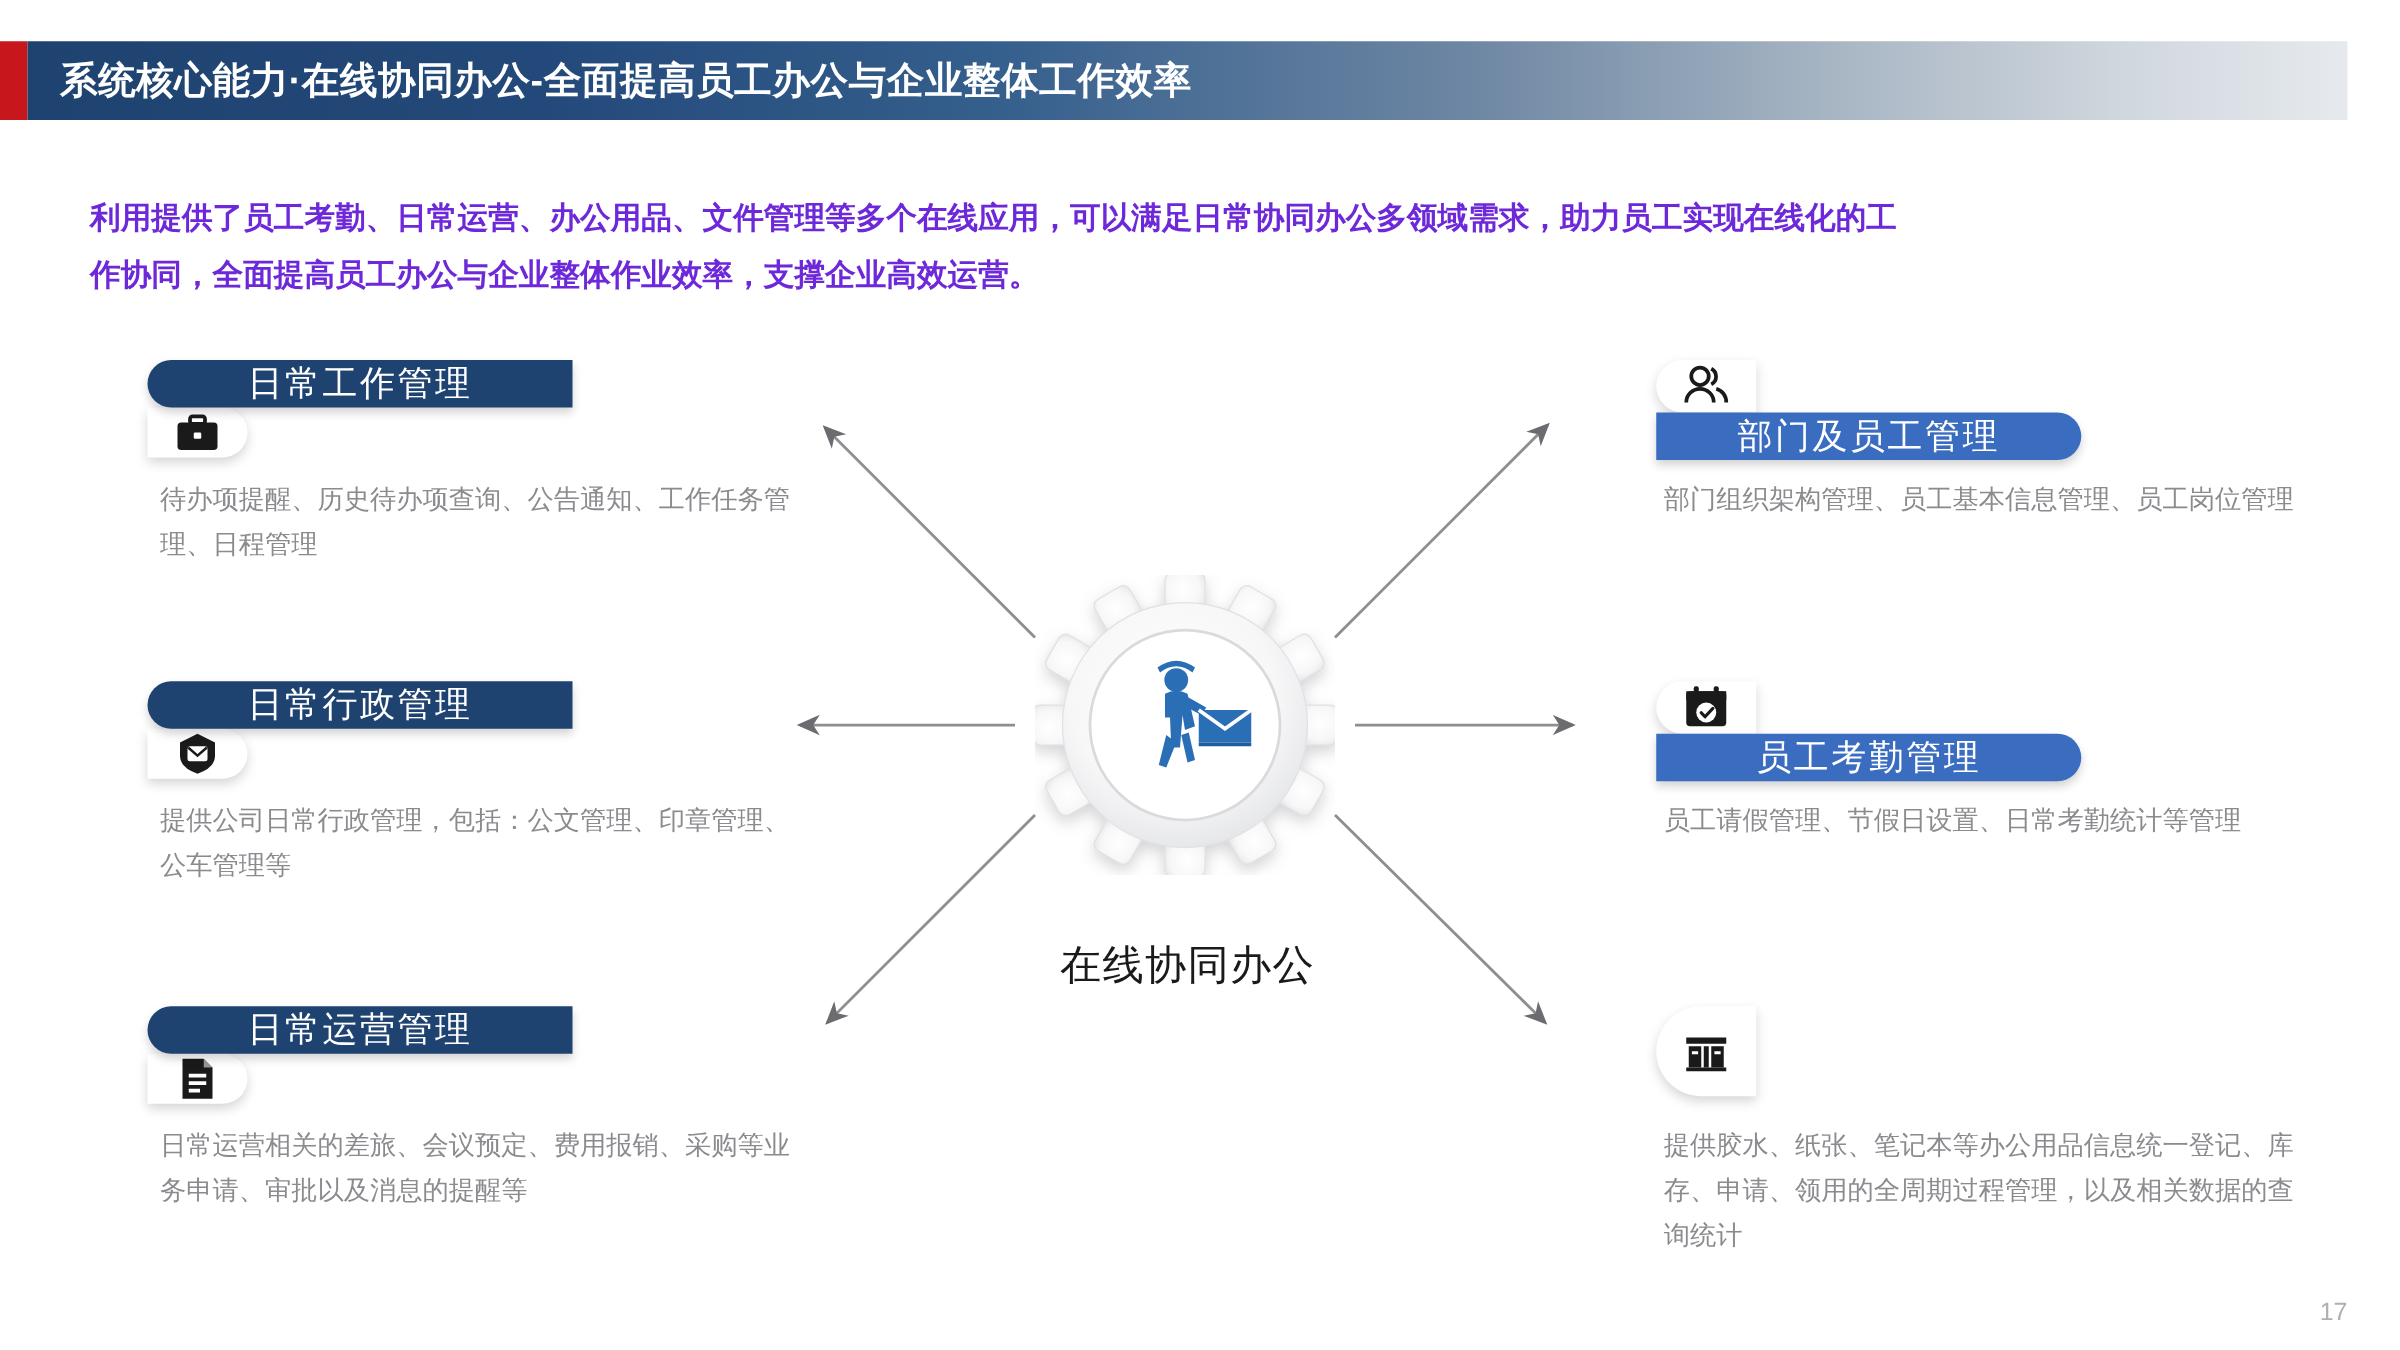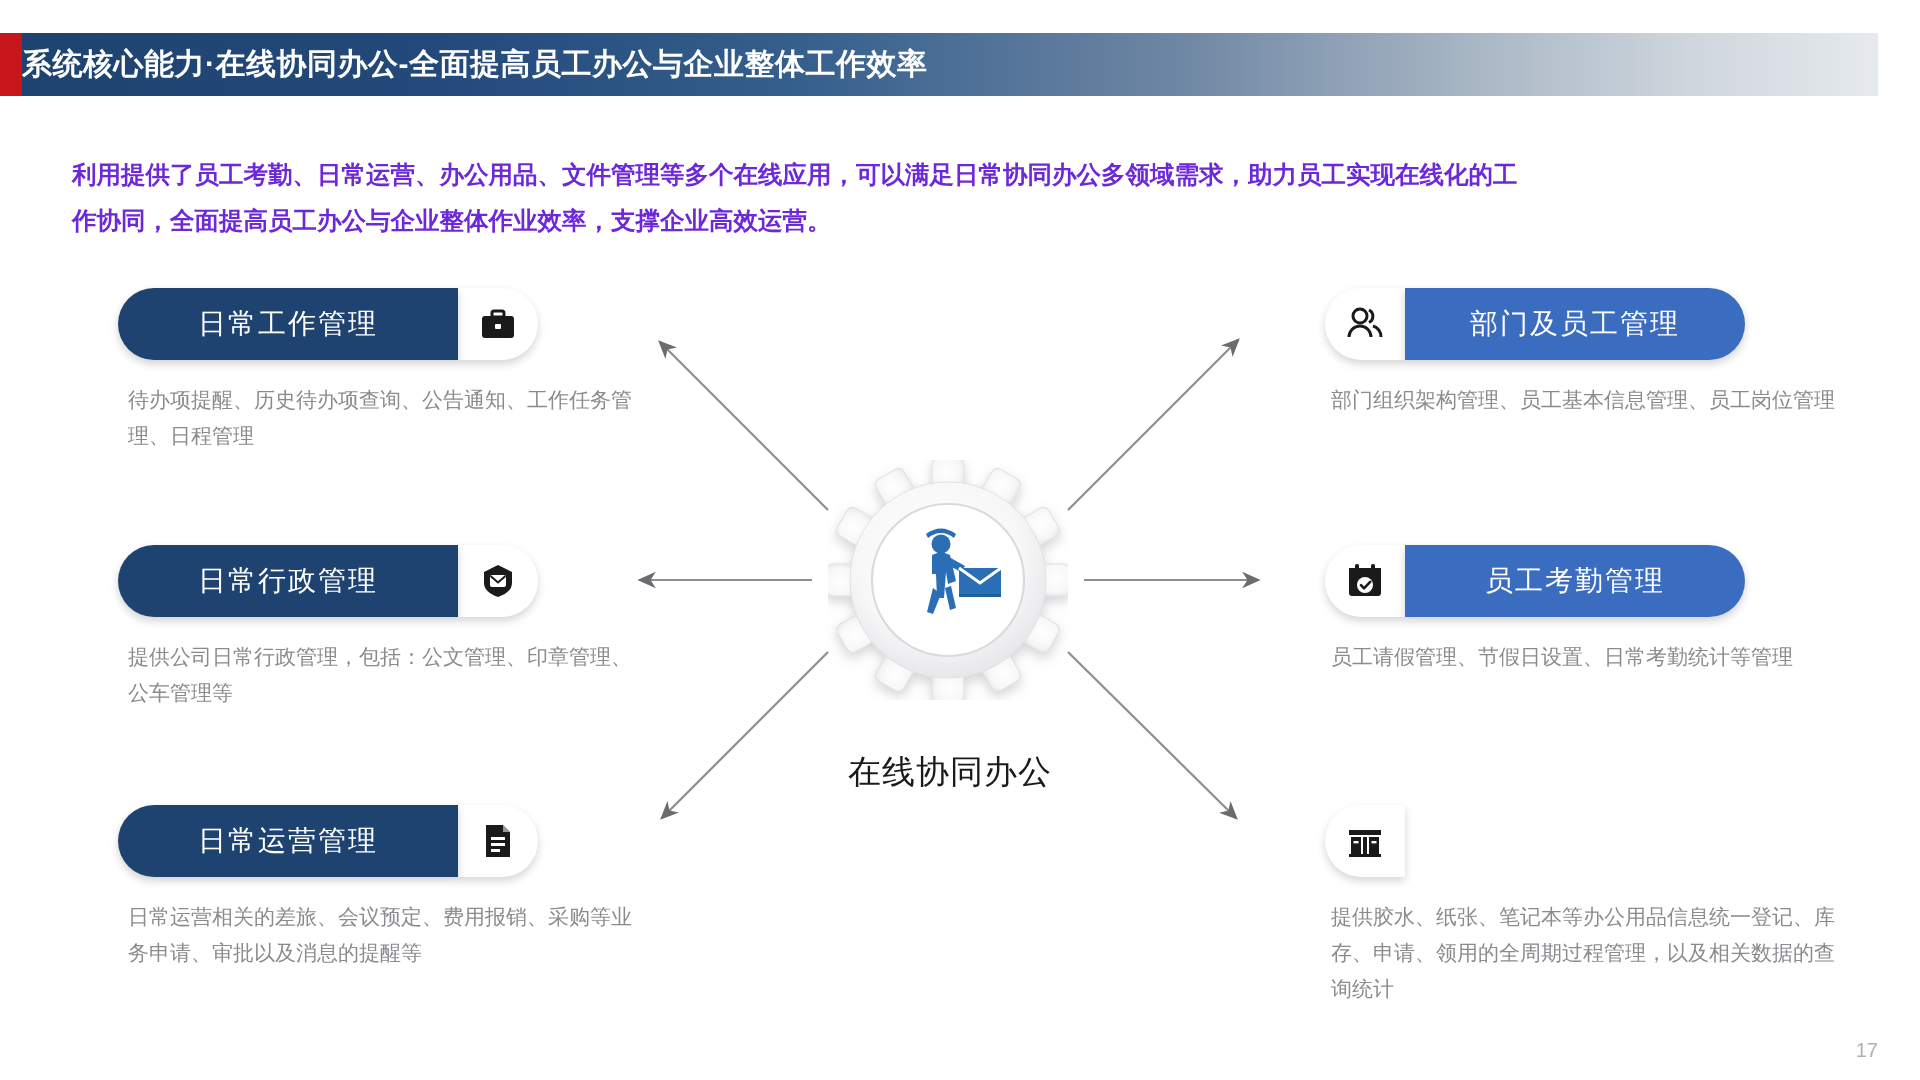--- a/index.html
+++ b/index.html
@@ -33,20 +33,21 @@
     background: linear-gradient(to right,
         #1f4370 0%,
         #23497a 22%,
         #355f8d 42%,
         #6d86a3 62%,
         #a8b6c4 78%,
         #cfd6dd 90%,
         #e6eaee 100%);
     display: flex;
     align-items: center;
+    padding-left: 26px;
     box-sizing: border-box;
   }
   #title-text {
     color: #ffffff;
     font-size: 30px;
     font-weight: bold;
     letter-spacing: 0.5px;
     white-space: nowrap;
   }
 
@@ -83,20 +84,21 @@
   
   #arrows { position: absolute; left: 0; top: 0; width: 1920px; height: 1080px; pointer-events: none; }
 
   
   .card { position: absolute; }
   .card-row {
     position: relative;
     height: 72px;
     display: flex;
     align-items: flex-start;
+    flex-direction: column;
   }
 
   
   .pill {
     position: relative;
     height: 72px;
     box-sizing: border-box;
     display: flex;
     align-items: center;
     justify-content: center;

